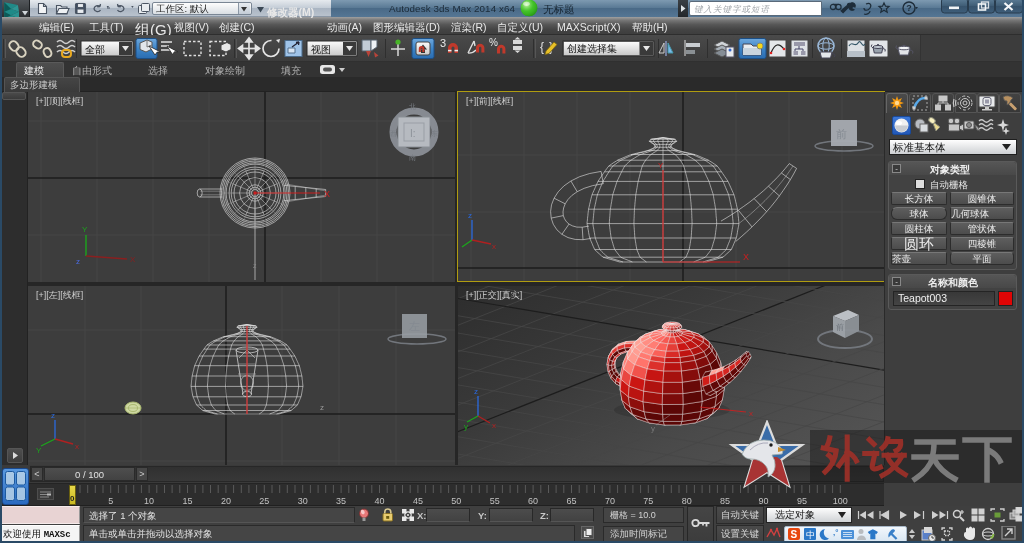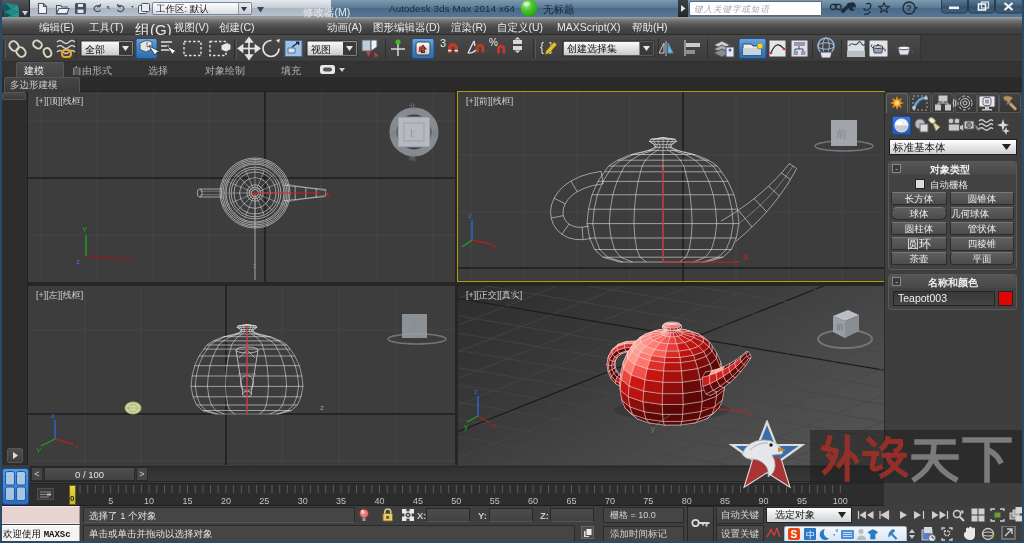--- a/index.html
+++ b/index.html
@@ -104,21 +104,21 @@
 <rect x="40.5" y="2" width="7" height="6" fill="none" stroke="#f2f5f7" stroke-width="1.3" opacity="0.85"></rect>
 <path d="M63.5 3 l8 7 m0 -7 l-8 7" stroke="#f4f6f8" stroke-width="2.2"></path>
 </g>
     </svg>
 <div class="abs" style="left:0px;top:17px;width:1024px;height:18px;background:linear-gradient(#a0a0a0,#757575 20%,#565656 45%,#434343 75%,#3e3e3e);border-bottom:1px solid #2e2e2e"></div>
 <div class="abs txt" style="left:39px;top:21px;font-size:10.5px;color:#e8e8e8;font-weight:normal;">编辑(E)</div>
 <div class="abs txt" style="left:89px;top:21px;font-size:10.5px;color:#e8e8e8;font-weight:normal;">工具(T)</div>
 <div class="abs txt" style="left:135px;top:21px;font-size:15px;color:#e8e8e8;font-weight:normal;">组(G)</div>
 <div class="abs txt" style="left:174px;top:21px;font-size:10.5px;color:#e8e8e8;font-weight:normal;">视图(V)</div>
 <div class="abs txt" style="left:219px;top:21px;font-size:10.5px;color:#e8e8e8;font-weight:normal;">创建(C)</div>
-<div class="abs txt" style="left:267px;top:6px;font-size:10.5px;color:#e8e8e8;font-weight:normal;margin-left:36px;">修改器(M)</div>
+<div class="abs txt" style="left:267px;top:6px;font-size:10.5px;color:#e8e8e8;font-weight:bold;">修改器(M)</div>
 <div class="abs txt" style="left:327px;top:21px;font-size:10.5px;color:#e8e8e8;font-weight:normal;">动画(A)</div>
 <div class="abs txt" style="left:373px;top:21px;font-size:10.5px;color:#e8e8e8;font-weight:normal;">图形编辑器(D)</div>
 <div class="abs txt" style="left:451px;top:21px;font-size:10.5px;color:#e8e8e8;font-weight:normal;">渲染(R)</div>
 <div class="abs txt" style="left:497px;top:21px;font-size:10.5px;color:#e8e8e8;font-weight:normal;">自定义(U)</div>
 <div class="abs txt" style="left:557px;top:21px;font-size:10.5px;color:#e8e8e8;font-weight:normal;">MAXScript(X)</div>
 <div class="abs txt" style="left:632px;top:21px;font-size:10.5px;color:#e8e8e8;font-weight:normal;">帮助(H)</div>
 <div class="abs" style="left:0px;top:35px;width:1024px;height:27px;background:linear-gradient(#4a4a4a,#414141 60%,#3c3c3c);border-bottom:1px solid #303030"></div>
 <svg class="abs" style="left:0;top:35px" width="930" height="27" viewBox="0 0 930 27">
 <defs>
 <linearGradient id="blbtn" x1="0" y1="0" x2="0" y2="1">
@@ -1123,23 +1123,23 @@
 <div class="abs" style="left:892px;top:164px;width:9px;height:9px;background:#3a3a3a;border:1px solid #888;color:#ddd;font-size:8px;line-height:7px;text-align:center">-</div>
 <div class="abs txt" style="left:930px;top:163px;font-size:10px;color:#f0f0f0;font-weight:bold;">对象类型</div>
 <div class="abs" style="left:915px;top:179px;width:10px;height:10px;background:#ddd;border:1px solid #222"></div>
 <div class="abs txt" style="left:930px;top:179px;font-size:9.5px;color:#e8e8e8;font-weight:normal;">自动栅格</div>
 <div class="abs" style="left:891px;top:192px;width:56px;height:13px;background:linear-gradient(#5e5e5e,#4c4c4c);border:1px solid #2c2c2c;border-top:1px solid #777;border-radius:2px;color:#ececec;font-size:9.5px;text-align:center;line-height:12px">长方体</div>
 <div class="abs" style="left:950px;top:192px;width:64px;height:13px;background:linear-gradient(#5e5e5e,#4c4c4c);border:1px solid #2c2c2c;border-top:1px solid #777;border-radius:2px;color:#ececec;font-size:9.5px;text-align:center;line-height:12px">圆锥体</div>
 <div class="abs" style="left:891px;top:207px;width:56px;height:13px;background:linear-gradient(#5e5e5e,#4c4c4c);border:1px solid #2c2c2c;border-top:1px solid #777;border-radius:6px;color:#ececec;font-size:9.5px;text-align:center;line-height:12px">球体</div>
 <div class="abs" style="left:950px;top:207px;width:64px;height:13px;background:linear-gradient(#5e5e5e,#4c4c4c);border:1px solid #2c2c2c;border-top:1px solid #777;border-radius:2px;color:#ececec;font-size:9.5px;line-height:12px">几何球体</div>
 <div class="abs" style="left:891px;top:222px;width:56px;height:13px;background:linear-gradient(#5e5e5e,#4c4c4c);border:1px solid #2c2c2c;border-top:1px solid #777;border-radius:2px;color:#ececec;font-size:9.5px;text-align:center;line-height:12px">圆柱体</div>
 <div class="abs" style="left:950px;top:222px;width:64px;height:13px;background:linear-gradient(#5e5e5e,#4c4c4c);border:1px solid #2c2c2c;border-top:1px solid #777;border-radius:2px;color:#ececec;font-size:9.5px;text-align:center;line-height:12px">管状体</div>
-<div class="abs" style="left:891px;top:237px;width:56px;height:13px;background:linear-gradient(#5e5e5e,#4c4c4c);border:1px solid #2c2c2c;border-top:1px solid #777;border-radius:2px;color:#ececec;font-size:12px;text-align:center;line-height:12px">圆环</div>
+<div class="abs" style="left:891px;top:237px;width:56px;height:13px;background:linear-gradient(#5e5e5e,#4c4c4c);border:1px solid #2c2c2c;border-top:1px solid #777;border-radius:2px;color:#ececec;font-size:15px;text-align:center;line-height:12px">圆环</div>
 <div class="abs" style="left:950px;top:237px;width:64px;height:14px;background:linear-gradient(#5e5e5e,#4c4c4c);border:1px solid #2c2c2c;border-top:1px solid #777;border-radius:2px;color:#ececec;font-size:9.5px;text-align:center;line-height:12px">四棱锥</div>
-<div class="abs" style="left:891px;top:252px;width:56px;height:13px;background:linear-gradient(#5e5e5e,#4c4c4c);border:1px solid #2c2c2c;border-top:1px solid #777;border-radius:2px;color:#ececec;font-size:9.5px;text-align:center;line-height:12px">茶壶</div>
+<div class="abs" style="left:891px;top:252px;width:56px;height:13px;background:linear-gradient(#5e5e5e,#4c4c4c);border:1px solid #2c2c2c;border-top:1px solid #777;border-radius:2px;color:#ececec;font-size:9.5px;text-align:left;line-height:12px">茶壶</div>
 <div class="abs" style="left:950px;top:252px;width:64px;height:13px;background:linear-gradient(#5e5e5e,#4c4c4c);border:1px solid #2c2c2c;border-top:1px solid #777;border-radius:4px;color:#ececec;font-size:9.5px;text-align:center;line-height:12px">平面</div>
 <div class="abs" style="left:888px;top:274px;width:129px;height:36px;background:#424242;border:1px solid #5a5a5a;border-radius:3px"></div>
 <div class="abs" style="left:889px;top:275px;width:127px;height:13px;background:linear-gradient(#565656,#484848);border-radius:3px 3px 0 0"></div>
 <div class="abs" style="left:892px;top:277px;width:9px;height:9px;background:#3a3a3a;border:1px solid #888;color:#ddd;font-size:8px;line-height:7px;text-align:center">-</div>
 <div class="abs txt" style="left:928px;top:276px;font-size:10px;color:#f0f0f0;font-weight:bold;">名称和颜色</div>
 <div class="abs" style="left:893px;top:291px;width:102px;height:15px;background:linear-gradient(#383838,#444);border:1px solid #242424;color:#f0f0f0;font-size:10.5px;padding-left:4px">Teapot003</div>
 <div class="abs" style="left:998px;top:291px;width:15px;height:15px;background:#e00505;border:1px solid #222"></div>
 <div class="abs" style="left:0px;top:465px;width:1024px;height:18px;background:#3a3a3a"></div>
 <div class="abs" style="left:884px;top:465px;width:140px;height:18px;background:#3e3e3e"></div>
 <div class="abs" style="left:2px;top:468px;width:27px;height:37px;background:linear-gradient(#5a9ae0,#2a6ac0);border:1px solid #1a4a90;border-radius:3px;z-index:4"></div>

